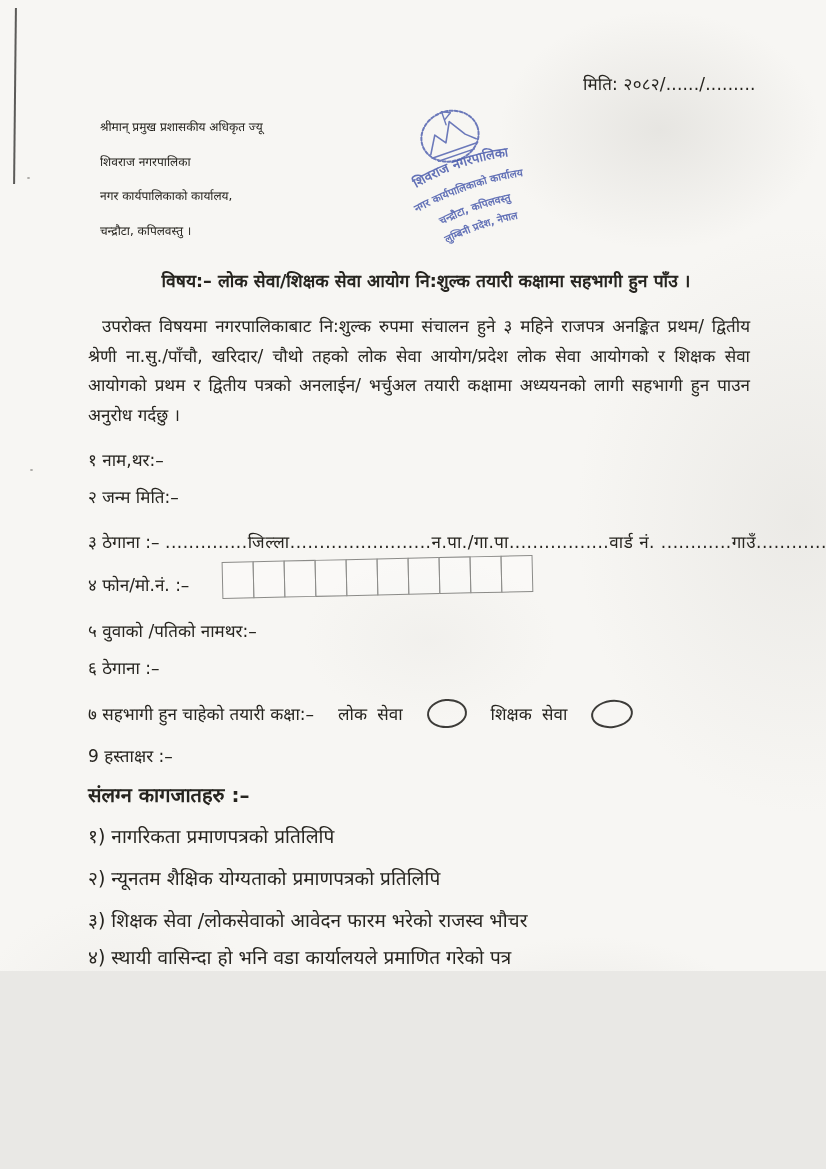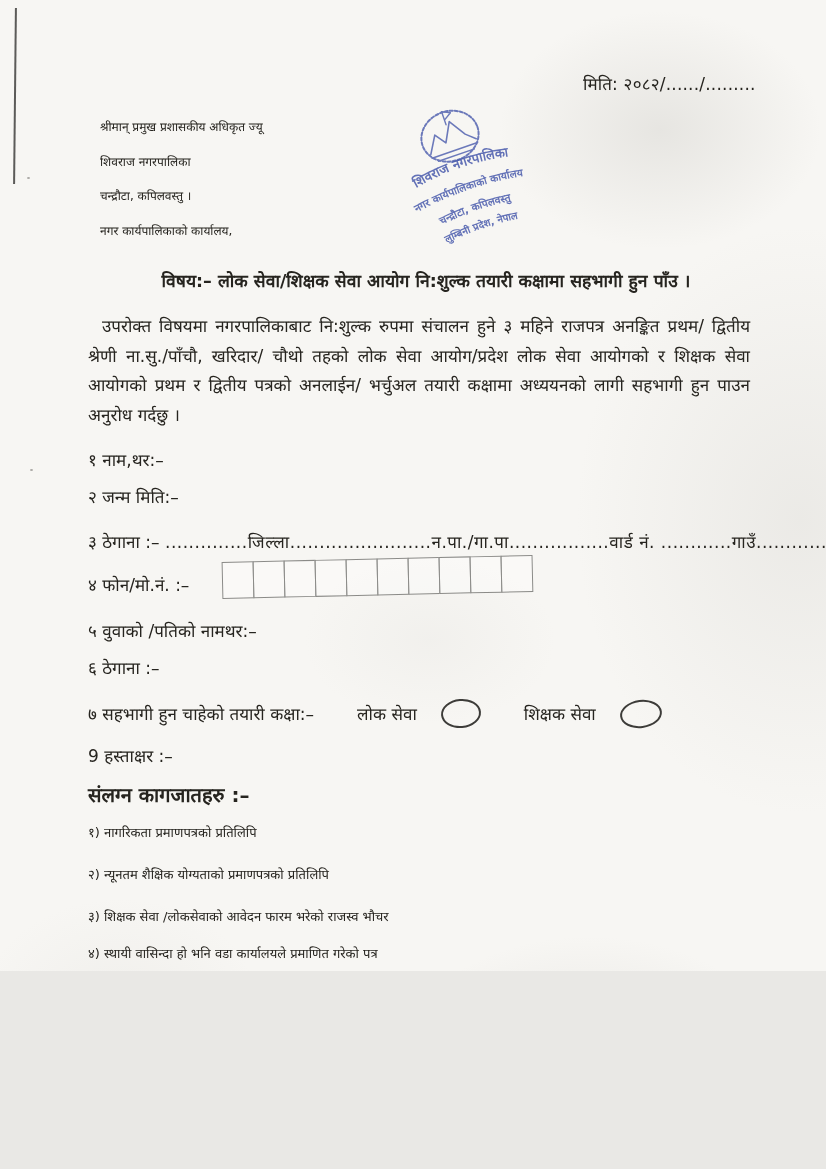--- a/index.html
+++ b/index.html
@@ -36,46 +36,46 @@
   .field{position:absolute;left:88px;font-size:17px;white-space:nowrap;}
   .dotted-line{letter-spacing:.5px;}
 
   .phone-grid{position:absolute;left:222px;top:562px;display:flex;transform:rotate(-1.3deg);transform-origin:left center;}
   .pcell{width:30px;height:35px;border:1px solid #8b8b88;margin-left:-1px;background:rgba(255,255,255,.35);}
   .pcell:first-child{margin-left:0;}
 
   .options-row{display:flex;align-items:center;gap:24px;}
   .opt-circle{display:inline-block;width:36px;height:25px;border:2px solid #3d3c39;border-radius:50%;transform:rotate(-5deg);}
   .opt-circle.second{transform:rotate(-7deg);width:38px;height:24px;}
-  .opt-label{margin-left:19px;}
+  .opt-label{margin-left:0;font-family:Liberation Mono, monospace;}
 
   .attach-heading{position:absolute;left:88px;top:781px;font-size:20px;font-weight:bold;}
-  .attach-item{position:absolute;left:88px;font-size:13px;white-space:nowrap;}
+  .attach-item{position:absolute;left:88px;font-size:19px;white-space:nowrap;}
 
   .stamp svg text{font-family:"DejaVu Sans",sans-serif;font-weight:bold;}
 </style>
 </head>
 <body>
 
 <div class="page">
 
   <div class="edge-line-left"></div>
   <div class="edge-line-bottom"></div>
   <div class="speck" style="left:30px;top:469px;width:3px;height:2px;"></div>
   <div class="speck" style="left:27px;top:177px;width:3px;height:2px;"></div>
   <div class="speck" style="left:177px;top:1076px;width:2px;height:2px;"></div>
   <div class="speck" style="left:341px;top:1078px;width:2px;height:3px;"></div>
 
   <div class="date-line">मिति: २०८२/....../.........</div>
 
   <div class="recipient">
     <div>श्रीमान् प्रमुख प्रशासकीय अधिकृत ज्यू</div>
     <div>शिवराज नगरपालिका</div>
+    <div>नगर कार्यपालिकाको कार्यालय,</div>
     <div>चन्द्रौटा, कपिलवस्तु ।</div>
-    <div>नगर कार्यपालिकाको कार्यालय,</div>
   </div>
 
   <div class="stamp">
     <svg width="164" height="152" viewBox="0 0 164 152">
       <defs>
         <path id="arc1" d="M 10,80 Q 82,58 154,80" fill="none"></path>
         <path id="arc2" d="M 4,102 Q 82,83 160,102" fill="none"></path>
         <path id="arc3" d="M 18,122 Q 82,107 146,122" fill="none"></path>
         <path id="arc4" d="M 22,140 Q 82,127 142,140" fill="none"></path>
       </defs>

